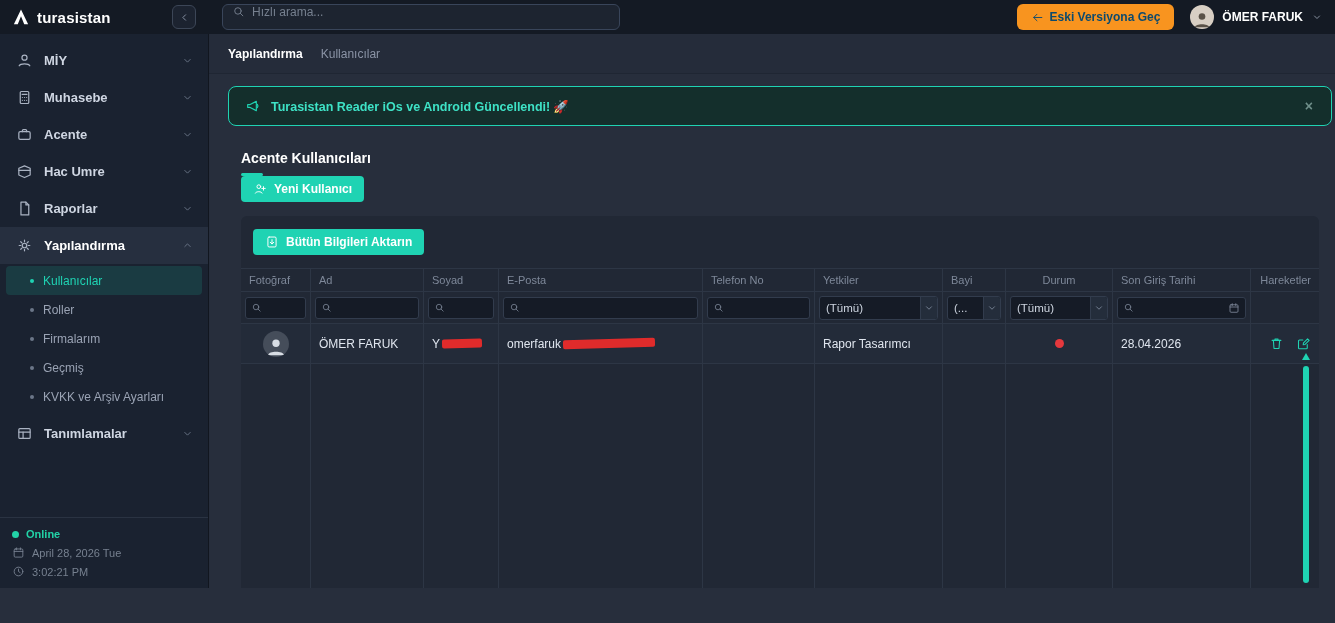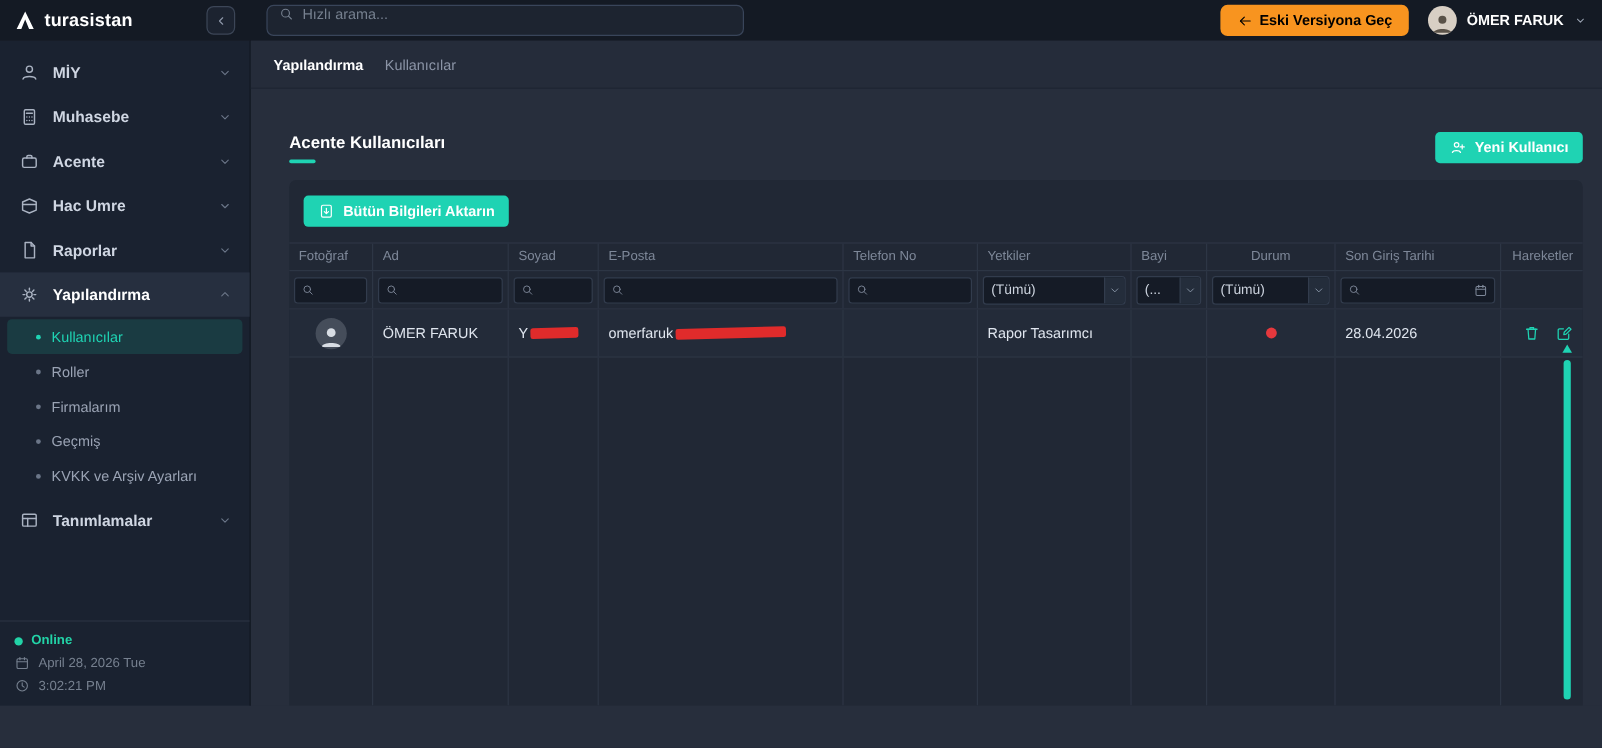--- a/index.html
+++ b/index.html
@@ -17,21 +17,21 @@
   .topbar{height:34px;background:var(--bg-top);display:flex;align-items:center;flex:0 0 34px;}
   .topbar-left{width:209px;flex:0 0 209px;display:flex;align-items:center;justify-content:space-between;padding:0 13px 0 12px;height:100%;}
   .brand{display:flex;align-items:center;gap:7px;}
   .brand-name{color:#fff;font-size:15px;font-weight:700;letter-spacing:.2px;}
   .collapse-btn{width:24px;height:24px;border:1px solid #3c4657;background:#1c2330;border-radius:6px;display:flex;align-items:center;justify-content:center;color:#8f99ab;cursor:pointer;}
   .topbar-main{flex:1;display:flex;align-items:center;height:100%;padding:0 12px 0 13px;gap:16px;}
   .search-bar{width:398px;height:26px;background:#1d2430;border:1px solid #39455a;border-radius:6px;display:flex;align-items:flex-start;padding:0 9px;gap:7px;color:#76808f;}
   .search-bar input{flex:1;background:transparent;border:none;outline:none;color:#cfd6e0;font-size:12px;}
   .search-bar input::placeholder{color:#76808f;}
   .topbar-spacer{flex:1;}
-  .old-version-btn{height:26px;background:var(--orange);border:none;border-radius:6px;color:#000000;font-size:12px;font-weight:700;display:flex;align-items:center;gap:6px;padding:0 14px;cursor:pointer;}
+  .old-version-btn{height:26px;background:var(--orange);border:none;border-radius:6px;color:#0c4a6e;font-size:12px;font-weight:700;display:flex;align-items:center;gap:6px;padding:0 14px;cursor:pointer;}
   .tb-avatar{width:24px;height:24px;border-radius:50%;background:#d8cfc4;display:flex;align-items:flex-end;justify-content:center;overflow:hidden;color:#5a5248;}
   .user-chip{display:flex;align-items:center;gap:8px;color:#fff;font-size:12px;font-weight:700;cursor:pointer;}
   .user-chip .chev{color:#9aa3b2;}
 
   
   .body-row{flex:1;display:flex;min-height:0;}
 
   
   .sidebar{width:209px;flex:0 0 209px;background:var(--bg-side);display:flex;flex-direction:column;border-right:1px solid #11161f;padding-top:8px;}
   .nav-item{height:37px;display:flex;align-items:center;gap:11px;padding:0 14px 0 16px;color:#cfd6e2;font-size:13px;font-weight:700;cursor:pointer;}
@@ -54,21 +54,21 @@
   .crumb-bar{height:40px;flex:0 0 40px;display:flex;align-items:center;gap:18px;padding:0 19px;background:var(--bg-crumb);border-bottom:1px solid #1f2633;}
   .crumb-section{color:#fff;font-size:12px;font-weight:700;}
   .crumb-page{color:#8b94a6;font-size:12px;}
   .content{flex:1;min-height:0;display:flex;flex-direction:column;padding:12px 3px 0 19px;}
 
   .banner{height:40px;flex:0 0 40px;border:1px solid var(--teal);background:#142f2c;border-radius:8px;display:flex;align-items:center;gap:10px;padding:0 16px;}
   .banner-text{color:#3ee2c6;font-size:12.5px;font-weight:700;flex:1;}
   .banner .mega{color:var(--teal);}
   .banner-close{color:#6f8f8a;font-size:14px;font-weight:700;cursor:pointer;padding:0 2px;}
 
-  .section-row{margin:24px 13px 0;display:flex;align-items:flex-start;justify-content:space-between;}
+  .section-row{margin:24px 13px 0;display:flex;align-items:flex-start;flex-direction:column;}
   .page-title{color:#fff;font-size:14px;font-weight:700;}
   .title-underline{width:22px;height:3px;background:var(--teal);border-radius:2px;margin-top:7px;}
   .teal-btn{height:26px;background:var(--teal);border:none;border-radius:4px;color:#fff;font-size:12px;font-weight:700;display:flex;align-items:center;gap:7px;padding:0 12px;cursor:pointer;}
 
   .panel{margin:14px 13px 0;flex:1;min-height:0;background:var(--bg-panel);border-radius:6px 6px 0 0;display:flex;flex-direction:column;position:relative;overflow:hidden;}
   .panel-toolbar{height:52px;flex:0 0 52px;display:flex;align-items:center;justify-content:flex-start;padding:0 12px;}
 
   .trow{display:grid;grid-template-columns:70px 113px 75px 204px 112px 128px 63px 107px 138px 68px;}
   .tcell{border-right:1px solid var(--border);padding:0 8px;display:flex;align-items:center;min-width:0;}
   .tcell:last-child{border-right:none;}
@@ -317,20 +317,30 @@
     </aside>
 
     <div class="main">
       <div class="crumb-bar">
         <span class="crumb-section">Yapılandırma</span>
         <span class="crumb-page">Kullanıcılar</span>
       </div>
 
       <div class="content">
 
+        <div class="banner">
+          <span class="mega">
+            <svg class="ic" width="16" height="16" viewBox="0 0 24 24">
+                <path d="M4 10v4h3l10 5V5L7 10H4z"></path>
+                <path d="M18.5 9.5a4 4 0 0 1 0 5"></path>
+              </svg>
+          </span>
+          <span class="banner-text">Turasistan Reader iOs ve Android Güncellendi! 🚀</span>
+          <span class="banner-close">×</span>
+        </div>
 
         <div class="section-row">
           <div>
             <div class="page-title">Acente Kullanıcıları</div>
             <div class="title-underline"></div>
           </div>
           <button class="teal-btn">
             <span>
               <svg class="ic" width="14" height="14" viewBox="0 0 24 24">
                   <circle cx="10" cy="8" r="3.2"></circle>

